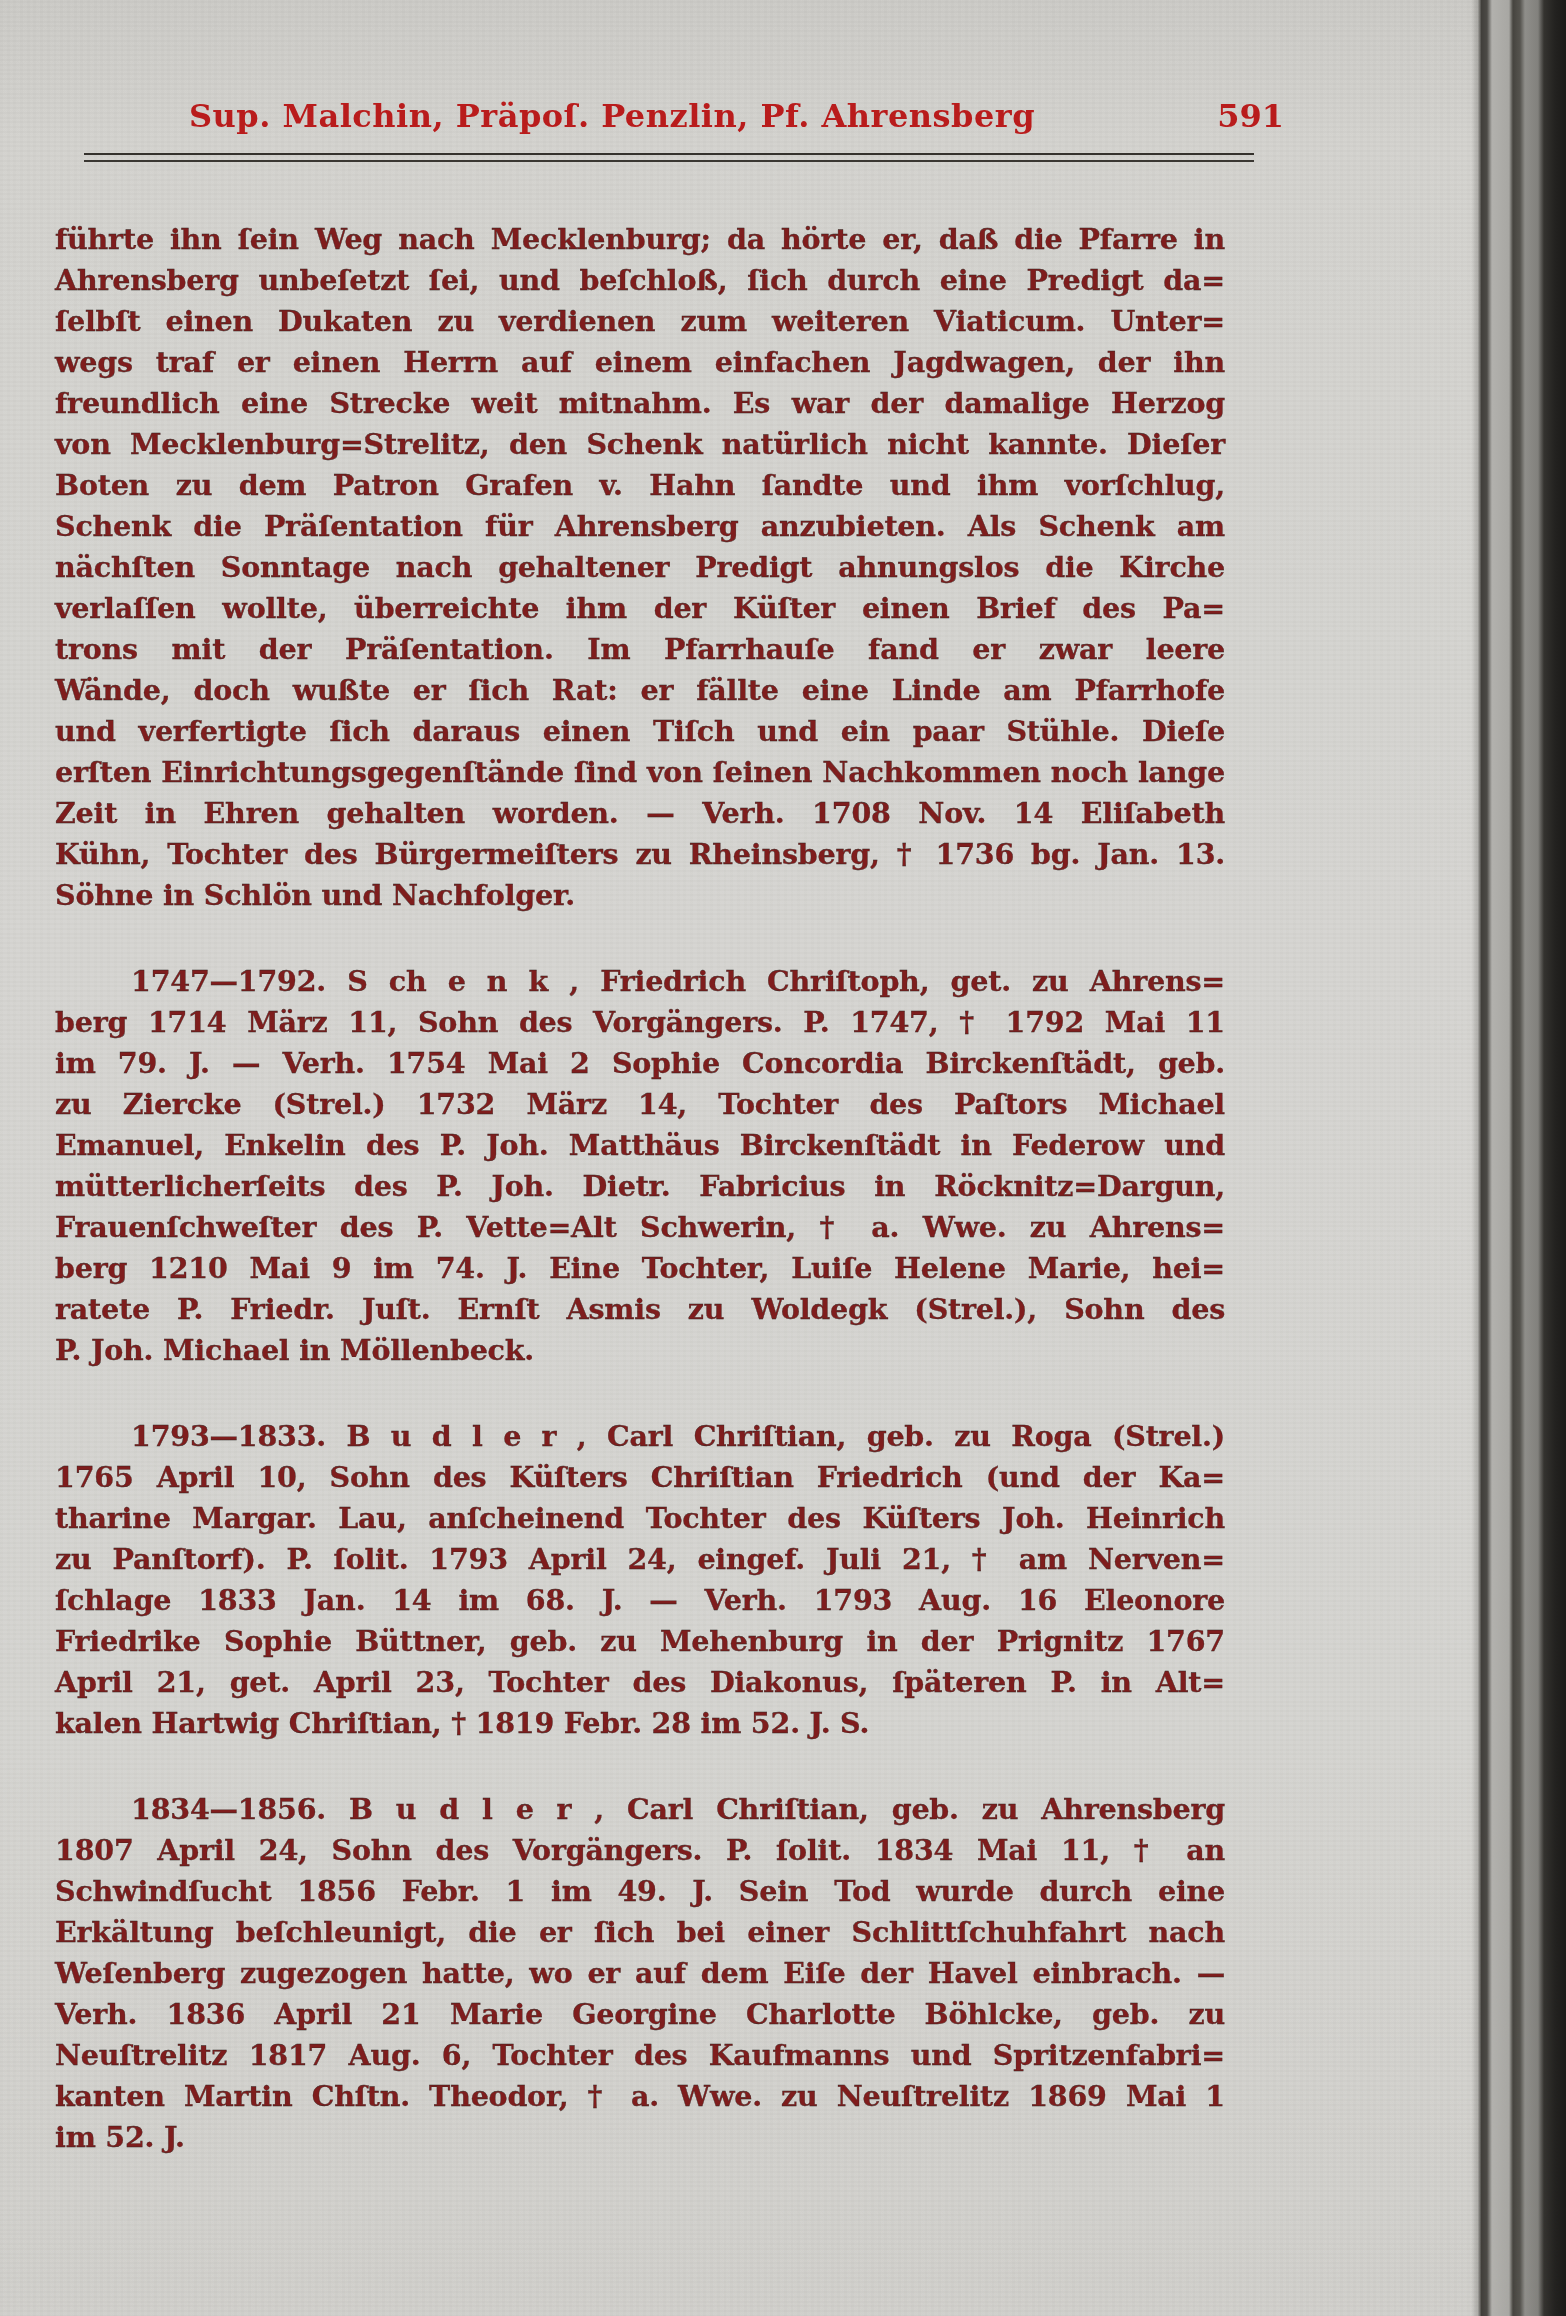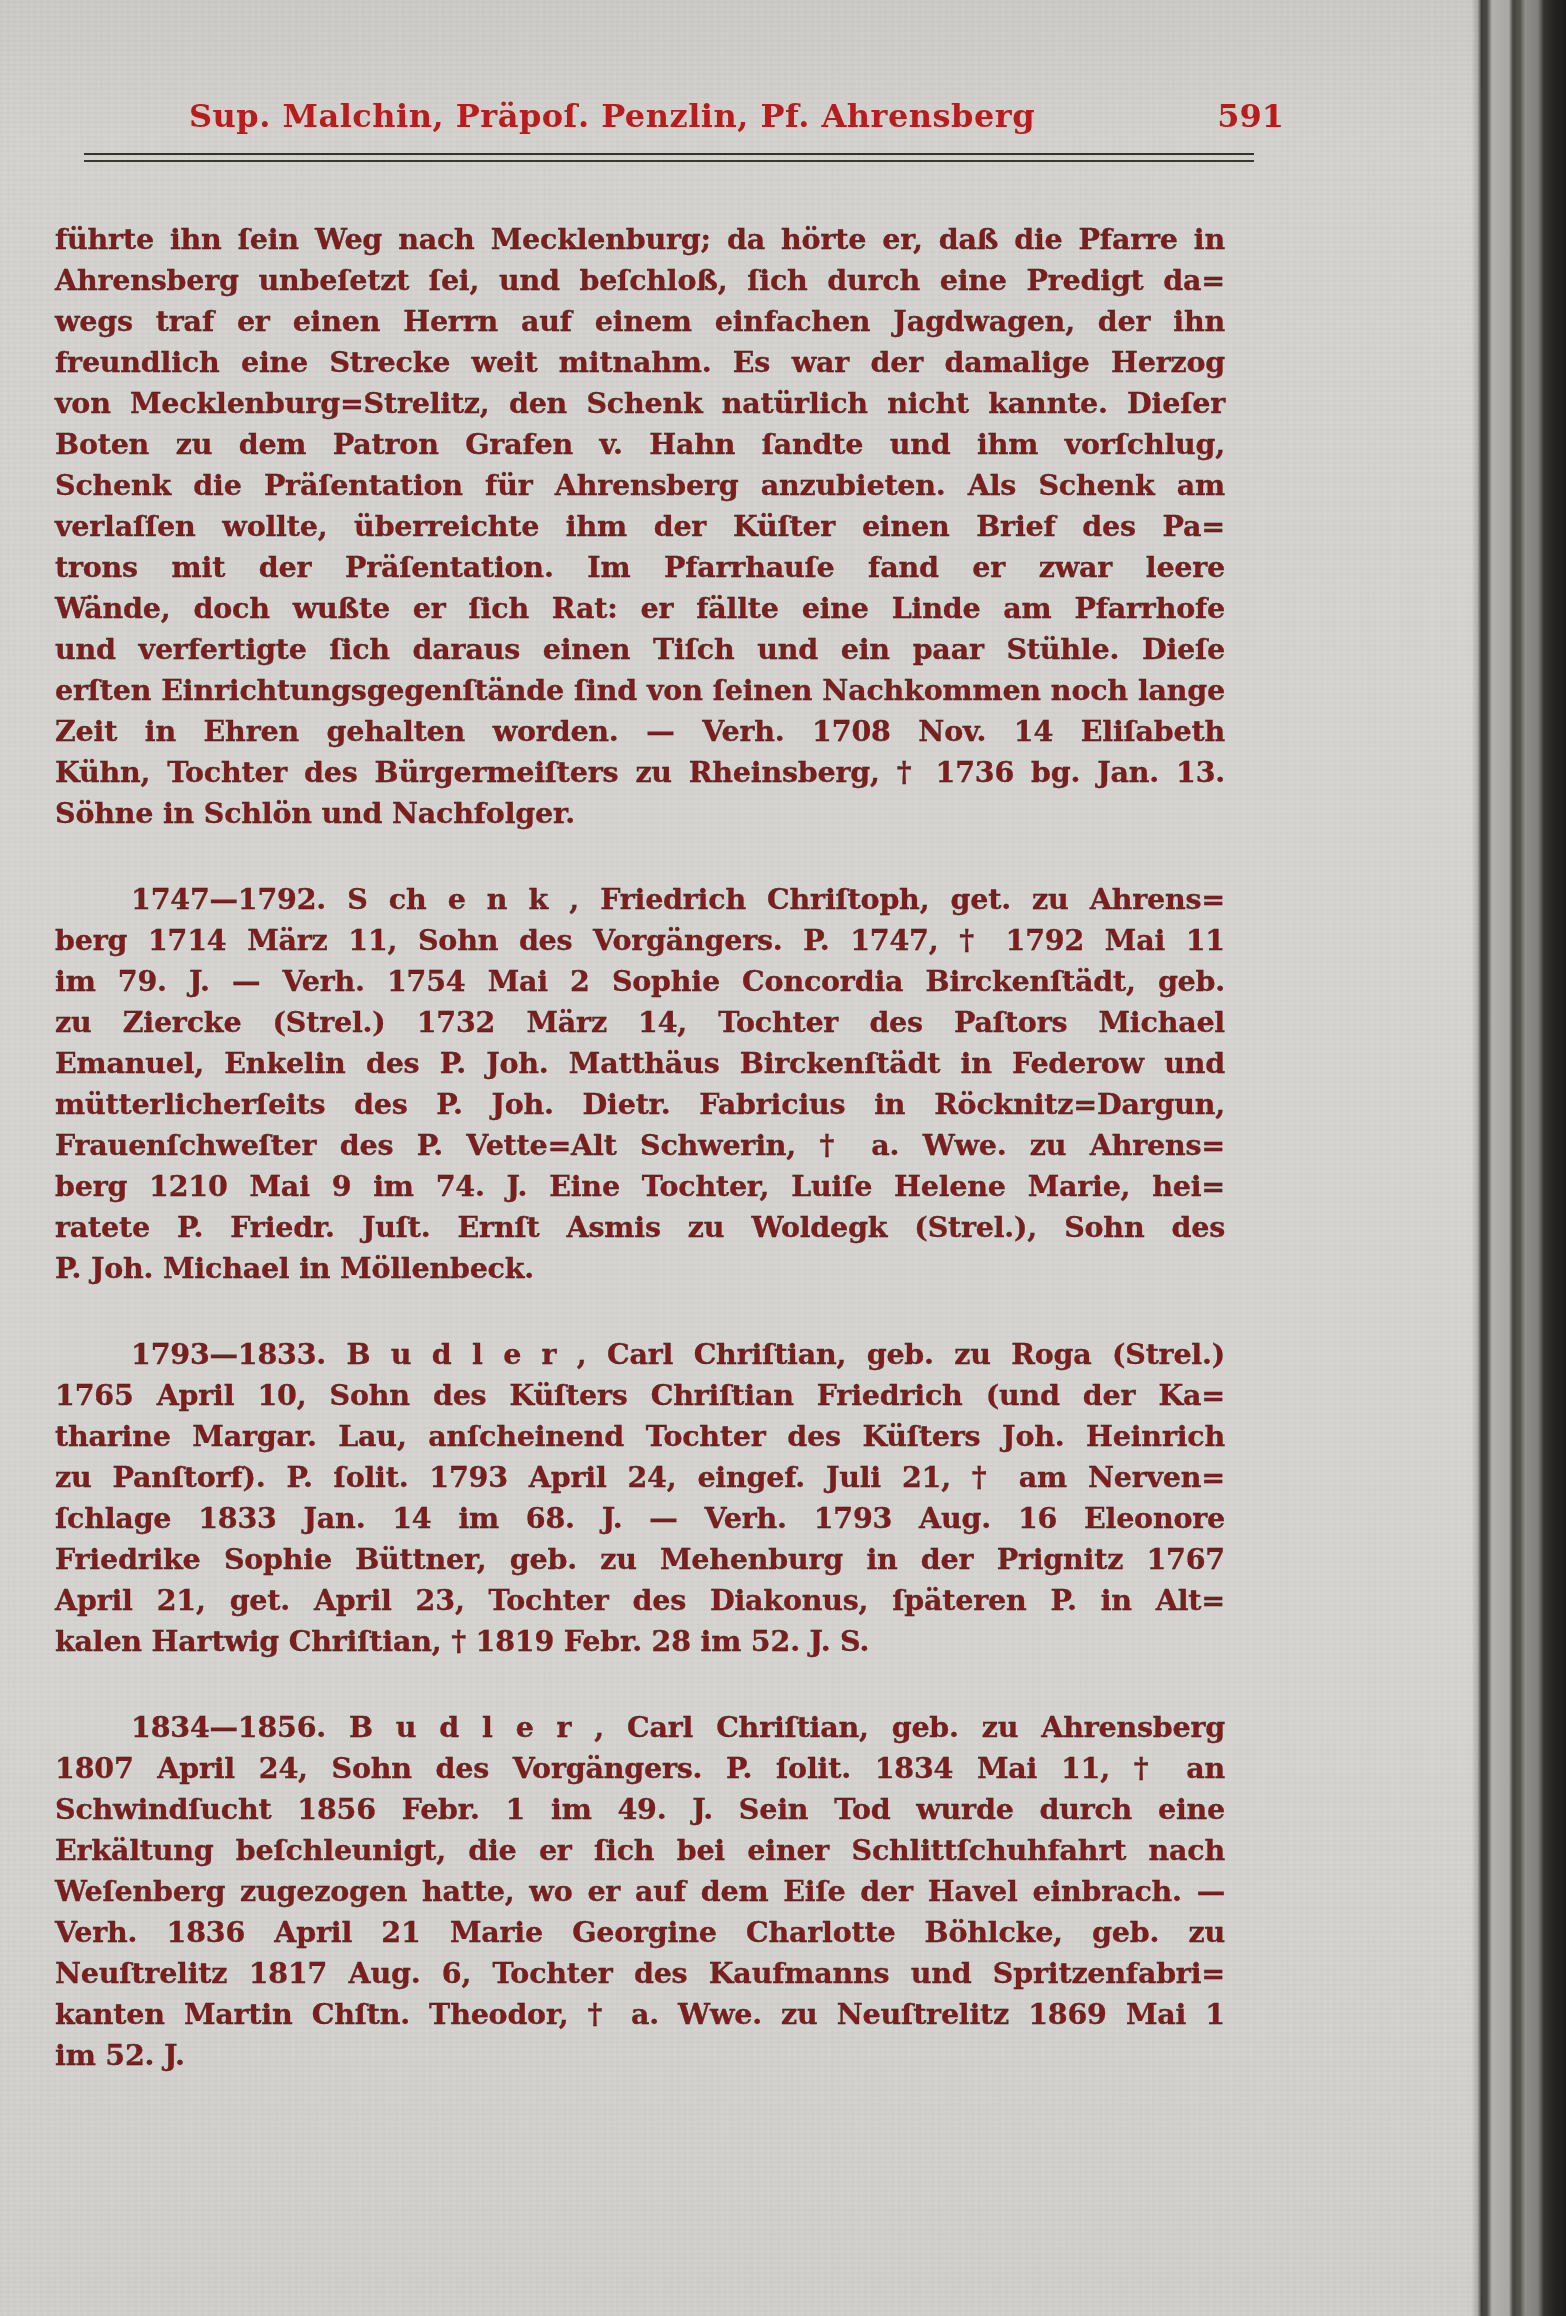--- a/index.html
+++ b/index.html
@@ -74,25 +74,27 @@
   <div class="header-title">Sup. Malchin, Präpoſ. Penzlin, Pf. Ahrensberg</div>
   <div class="page-number">591</div>
 </div>
 
 <div class="header-rule"></div>
 
 <div class="text-body">
     <div class="par">
       <div class="line">führte ihn ſein Weg nach Mecklenburg; da hörte er, daß die Pfarre in</div>
       <div class="line">Ahrensberg unbeſetzt ſei, und beſchloß, ſich durch eine Predigt da=</div>
+      <div class="line">ſelbſt einen Dukaten zu verdienen zum weiteren Viaticum. Unter=</div>
       <div class="line">wegs traf er einen Herrn auf einem einfachen Jagdwagen, der ihn</div>
       <div class="line">freundlich eine Strecke weit mitnahm. Es war der damalige Herzog</div>
       <div class="line">von Mecklenburg=Strelitz, den Schenk natürlich nicht kannte. Dieſer</div>
       <div class="line">Boten zu dem Patron Grafen v. Hahn ſandte und ihm vorſchlug,</div>
       <div class="line">Schenk die Präſentation für Ahrensberg anzubieten. Als Schenk am</div>
+      <div class="line">nächſten Sonntage nach gehaltener Predigt ahnungslos die Kirche</div>
       <div class="line">verlaſſen wollte, überreichte ihm der Küſter einen Brief des Pa=</div>
       <div class="line">trons mit der Präſentation. Im Pfarrhauſe fand er zwar leere</div>
       <div class="line">Wände, doch wußte er ſich Rat: er fällte eine Linde am Pfarrhofe</div>
       <div class="line">und verfertigte ſich daraus einen Tiſch und ein paar Stühle. Dieſe</div>
       <div class="line">erſten Einrichtungsgegenſtände ſind von ſeinen Nachkommen noch lange</div>
       <div class="line">Zeit in Ehren gehalten worden. — Verh. 1708 Nov. 14 Eliſabeth</div>
       <div class="line">Kühn, Tochter des Bürgermeiſters zu Rheinsberg, † 1736 bg. Jan. 13.</div>
       <div class="line last">Söhne in Schlön und Nachfolger.</div>
     </div>
     <div class="par indent">

